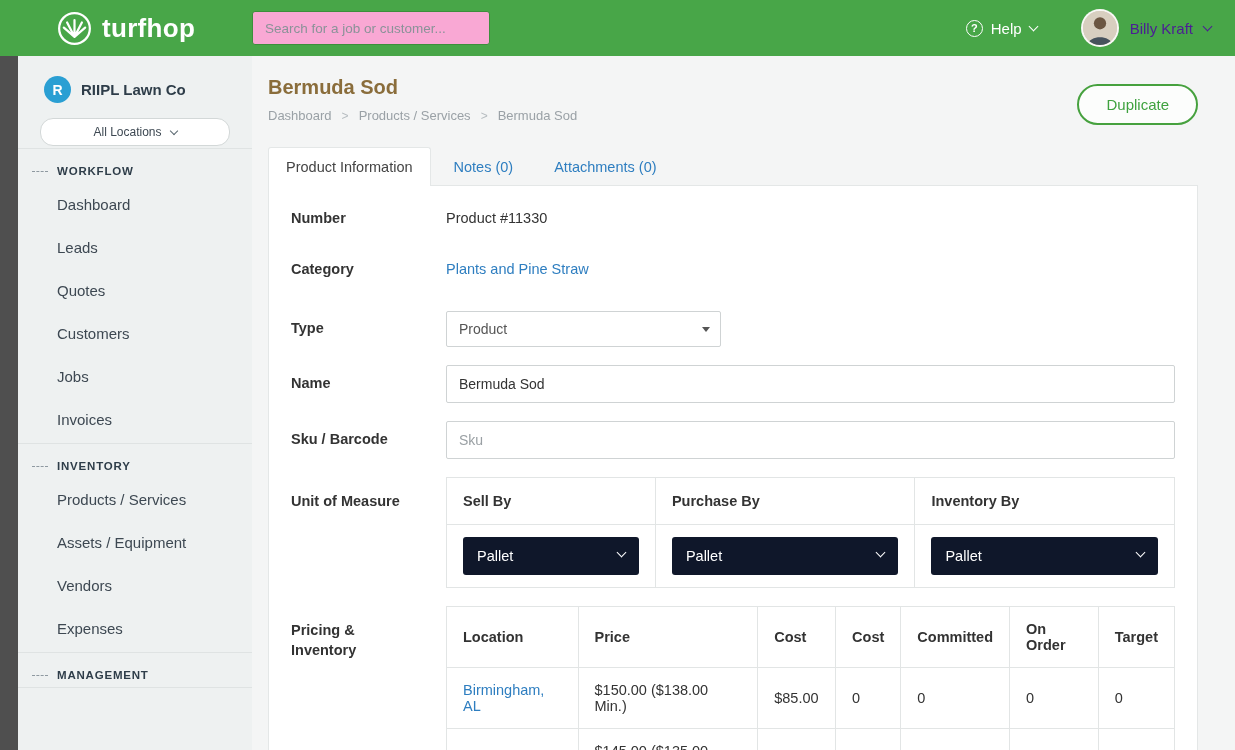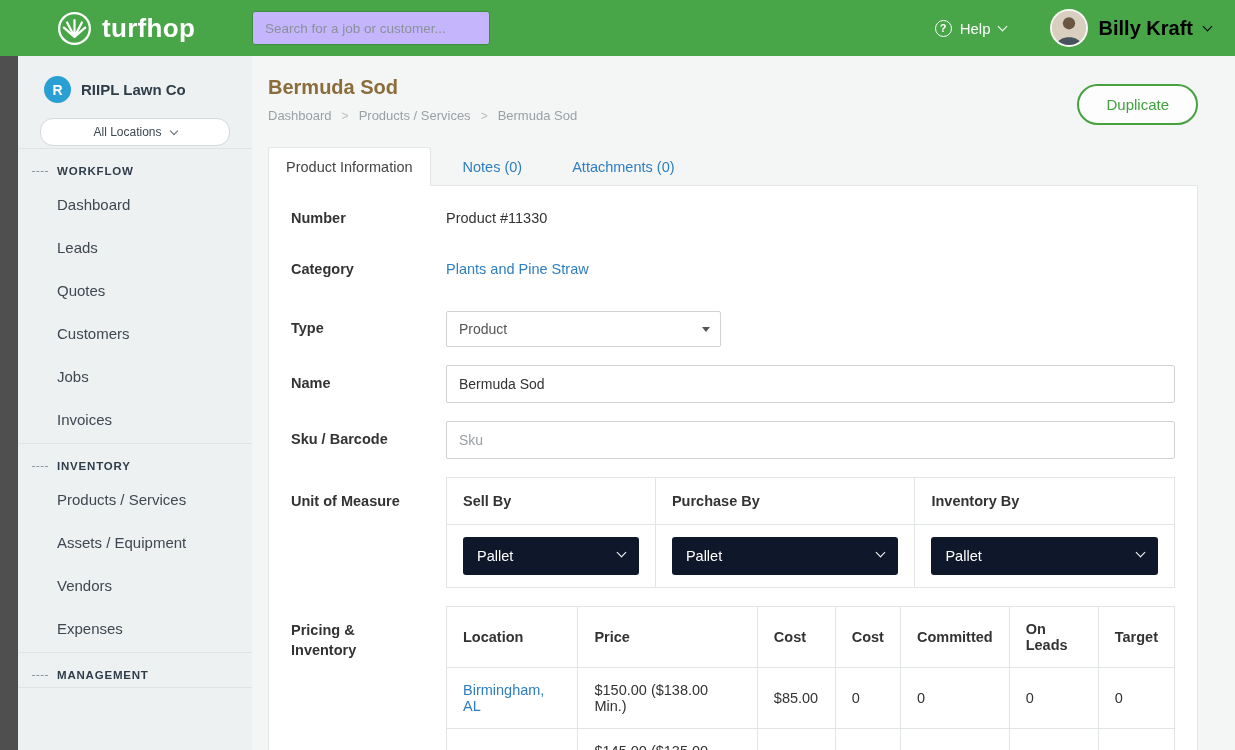--- a/index.html
+++ b/index.html
@@ -5,29 +5,29 @@
   *{box-sizing:border-box;margin:0;padding:0}
   html,body{width:1235px;height:750px;overflow:hidden}
   body{font-family:"Liberation Sans",sans-serif;background:#f4f5f5}
 
   
   .topbar{height:56px;background:#48a648;display:flex;align-items:center;padding-right:24px}
   .brand{width:252px;display:flex;align-items:center;padding-left:56px;gap:9px;cursor:pointer}
   .logo-icon svg{display:block}
   .brand-text{color:#fff;font-size:26px;font-weight:bold;letter-spacing:.3px}
   .search{width:238px;height:34px;border:1px solid #3c8f3c;border-radius:3px;padding:0 12px;
-          font-size:13.5px;color:#555;outline:none;background:#c4b5fd}
+          font-size:13.5px;color:#555;outline:none;background:#f9a8d4}
   .search::placeholder{color:#8a9298}
   .top-right{margin-left:auto;display:flex;align-items:center;gap:44px}
   .help{display:flex;align-items:center;gap:8px;color:#fff;font-size:15px;cursor:pointer}
   .qmark{width:17px;height:17px;border:1.5px solid #fff;border-radius:50%;font-size:11px;
          display:flex;align-items:center;justify-content:center;font-weight:bold}
   .chev{width:7px;height:7px;border-right:1.5px solid currentColor;border-bottom:1.5px solid currentColor;
         transform:rotate(45deg);display:inline-block;margin-top:-3px}
-  .user{display:flex;align-items:center;gap:11px;color:#000000;font-size:20px;font-weight:700;cursor:pointer}
+  .user{display:flex;align-items:center;gap:11px;color:#4c1d95;font-size:15px;font-weight:400;cursor:pointer}
   .avatar{width:38px;height:38px;border-radius:50%;border:2px solid rgba(255,255,255,.85);
           overflow:hidden;background:#d8cfc0;flex:none}
   .avatar svg{display:block}
 
   
   .layout{display:flex;height:694px}
   .strip{width:18px;background:#4f4f4f;flex:none}
   .sidebar{width:234px;background:#eef1f1;padding-top:20px;flex:none}
   .main{flex:1;padding:20px 37px 0 16px;min-width:0}
 
@@ -48,21 +48,21 @@
   
   .page-header{display:flex;justify-content:space-between;align-items:flex-start}
   h1{font-size:20px;color:#8a6d3b;font-weight:bold}
   .breadcrumb{margin-top:9px;font-size:13px;color:#9aa1a6;display:flex;gap:10px;align-items:center}
   .breadcrumb .sep{color:#b6bcc0;font-size:12px}
   .crumb{cursor:pointer}
   .duplicate{margin-top:8px;padding:10px 27px;font-size:15px;color:#3fa23f;border:2px solid #46a13e;
              border-radius:22px;background:#fcfdfc;cursor:pointer;font-family:inherit}
 
   
-  .tabs{display:flex;gap:14px;margin-top:22px;position:relative;z-index:2}
+  .tabs{display:flex;gap:5px;margin-top:22px;position:relative;z-index:2}
   .tab{padding:11px 17px;font-size:14.5px;color:#2e7ec0;cursor:pointer;border:1px solid transparent;
        border-bottom:none;margin-bottom:-1px}
   .tab.active{background:#fff;color:#444;border-color:#e4e7e7;border-radius:3px 3px 0 0}
   .panel{background:#fff;border:1px solid #e4e7e7;padding:22px 22px 30px;min-height:640px;position:relative;z-index:1}
 
   
   .frow{display:flex;margin-bottom:18px}
   .frow-center{align-items:center}
   .frow-top{align-items:flex-start}
   .mb-lg{margin-bottom:31px}
@@ -279,21 +279,21 @@
                 <col style="width:92px">
                 <col style="width:63px">
             </colgroup>
             <tbody>
                 <tr>
               <th>Location</th>
               <th>Price</th>
               <th>Cost</th>
               <th>Cost</th>
               <th>Committed</th>
-              <th>On Leads</th>
+              <th>On Order</th>
               <th>Target</th>
             </tr>
             <tr>
               <td><span class="link">Birmingham, AL</span></td>
               <td>$150.00 ($138.00 Min.)</td>
               <td>$85.00</td>
               <td>0</td>
               <td>0</td>
               <td>0</td>
               <td>0</td>

